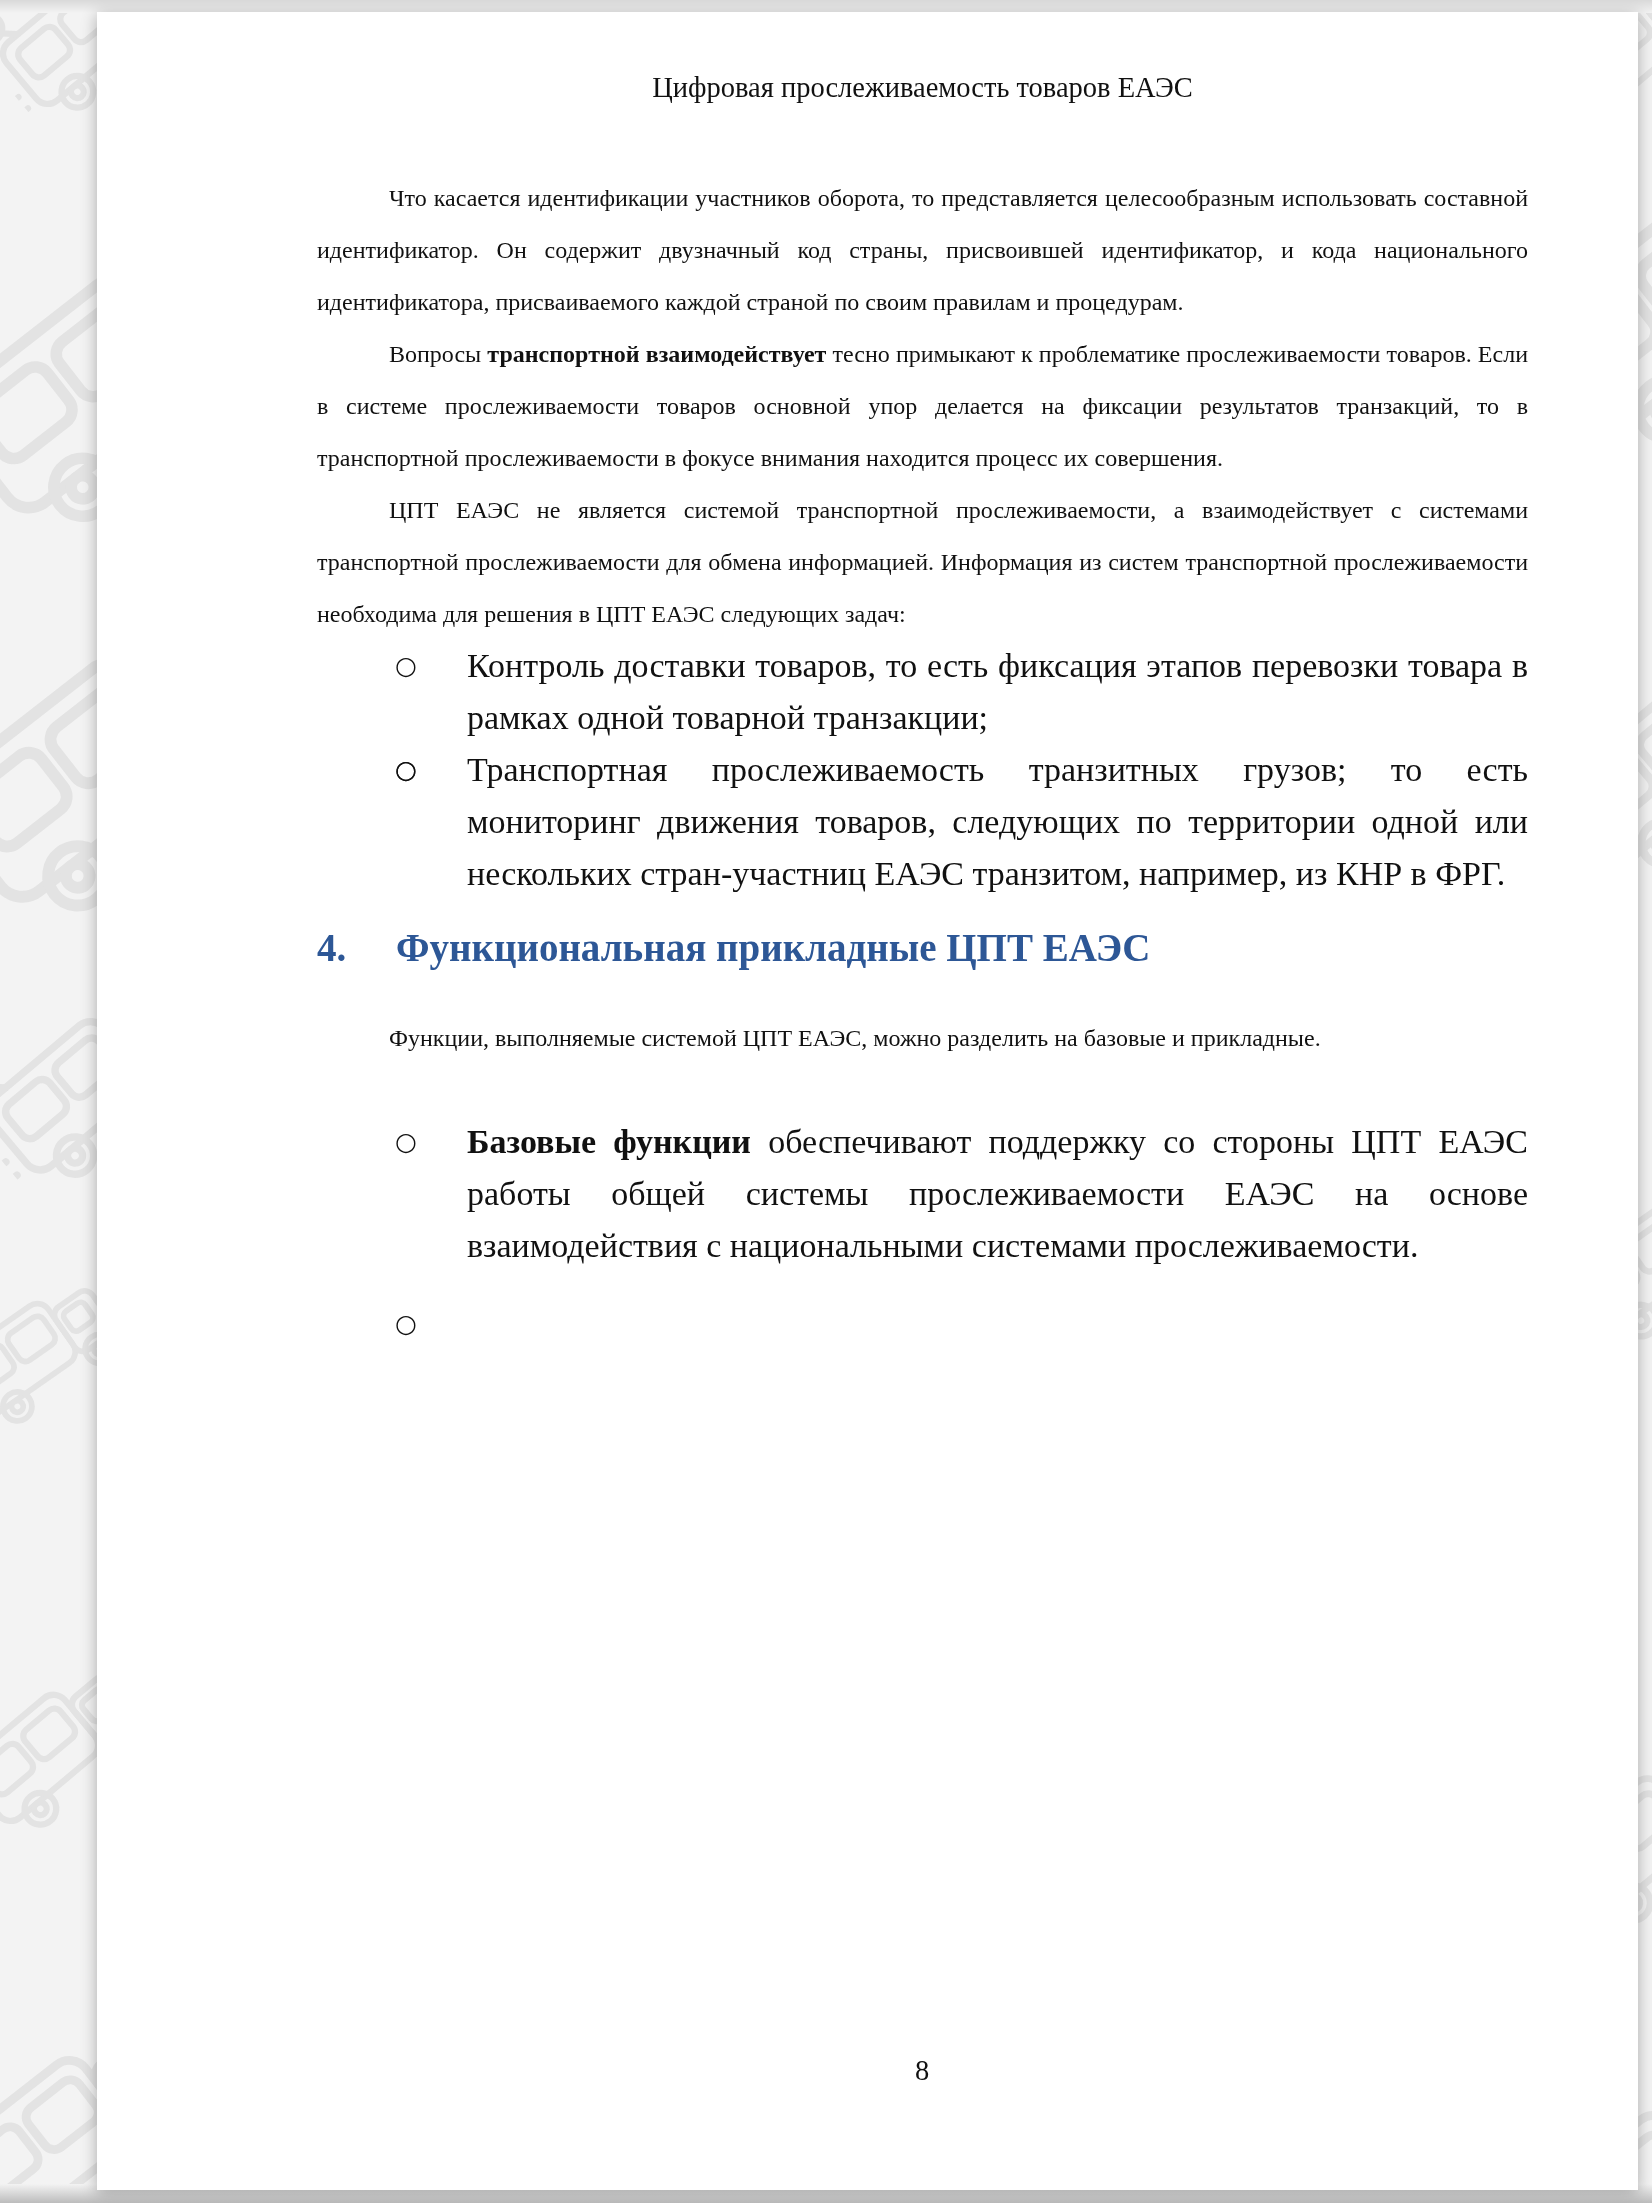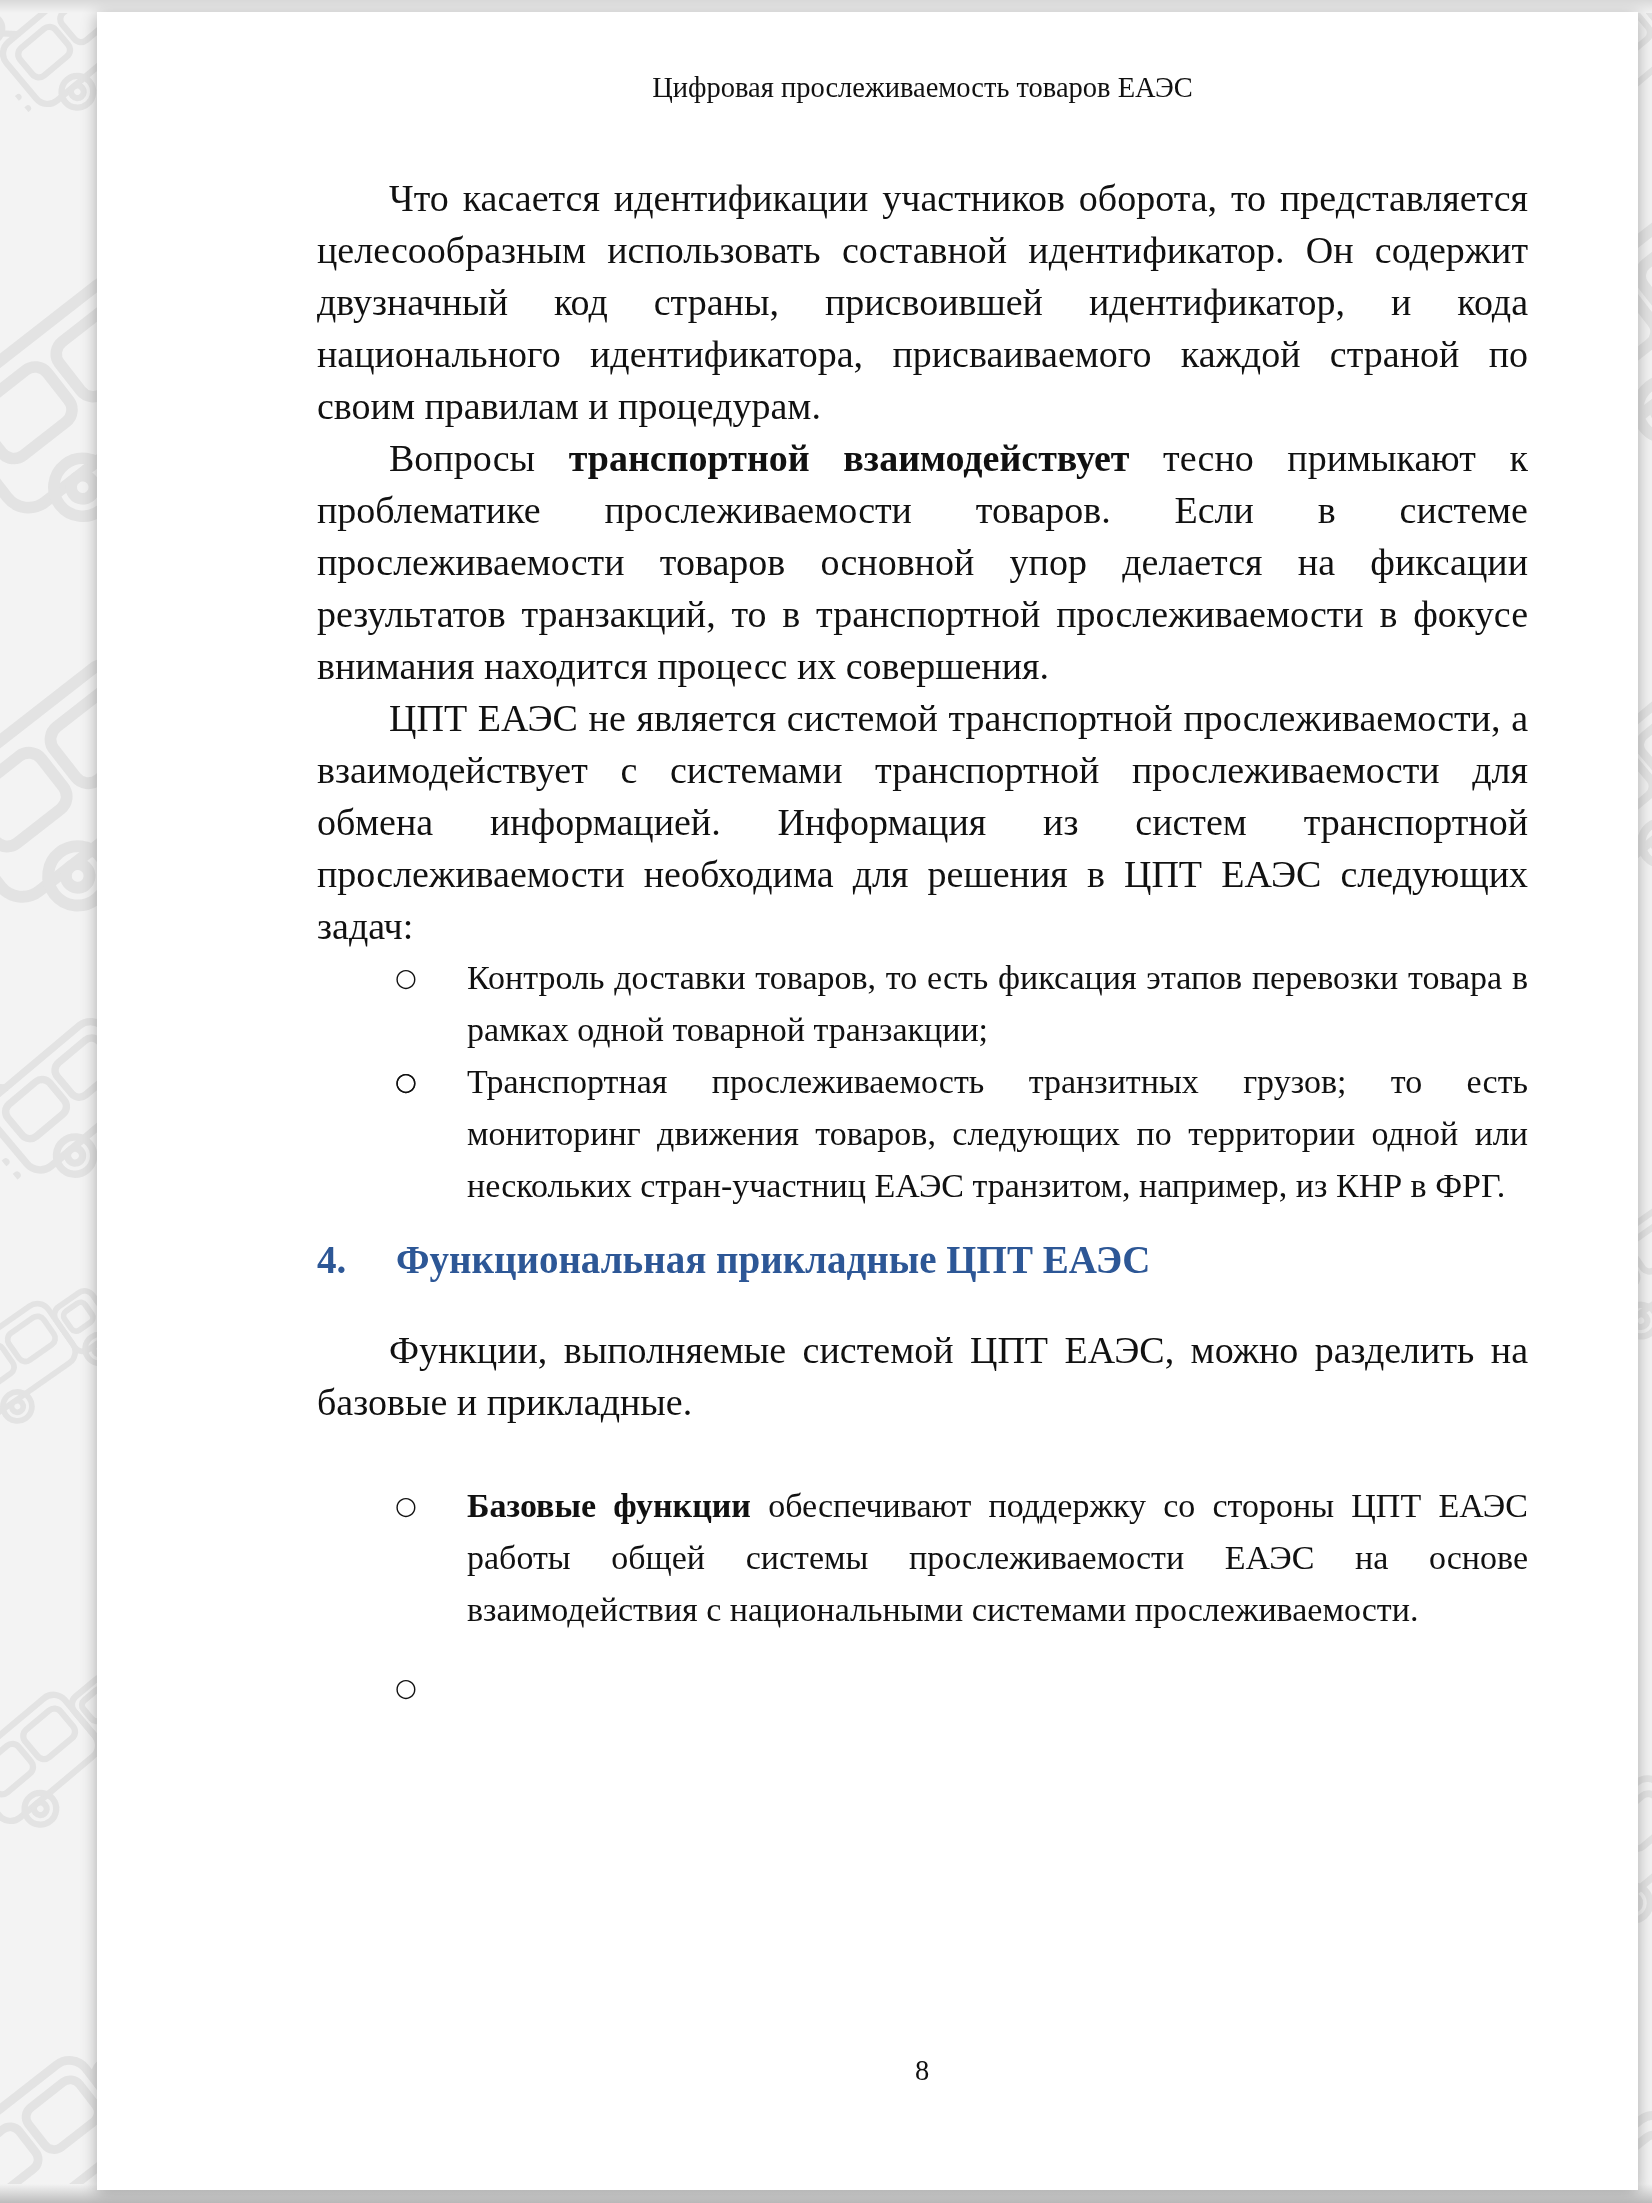--- a/index.html
+++ b/index.html
@@ -23,21 +23,21 @@
     padding:57px 110px 0 220px;
     margin-left:40px;
   }
   .doc-header{
     text-align:center;
     font-size:28.5px;line-height:37px;color:#111;
     margin:0 0 66px 0;
   }
   .para{
     margin:0;
-    font-size:38px;line-height:52px;color:#111;
+    font-size:24px;line-height:52px;color:#111;
     text-align:justify;
     text-indent:72px;
   }
   .bullet-list{margin:0;padding:0;}
   .bullet-item{
     position:relative;
     padding-left:150px;
     font-size:34px;line-height:52px;color:#111;
     text-align:justify;
   }

